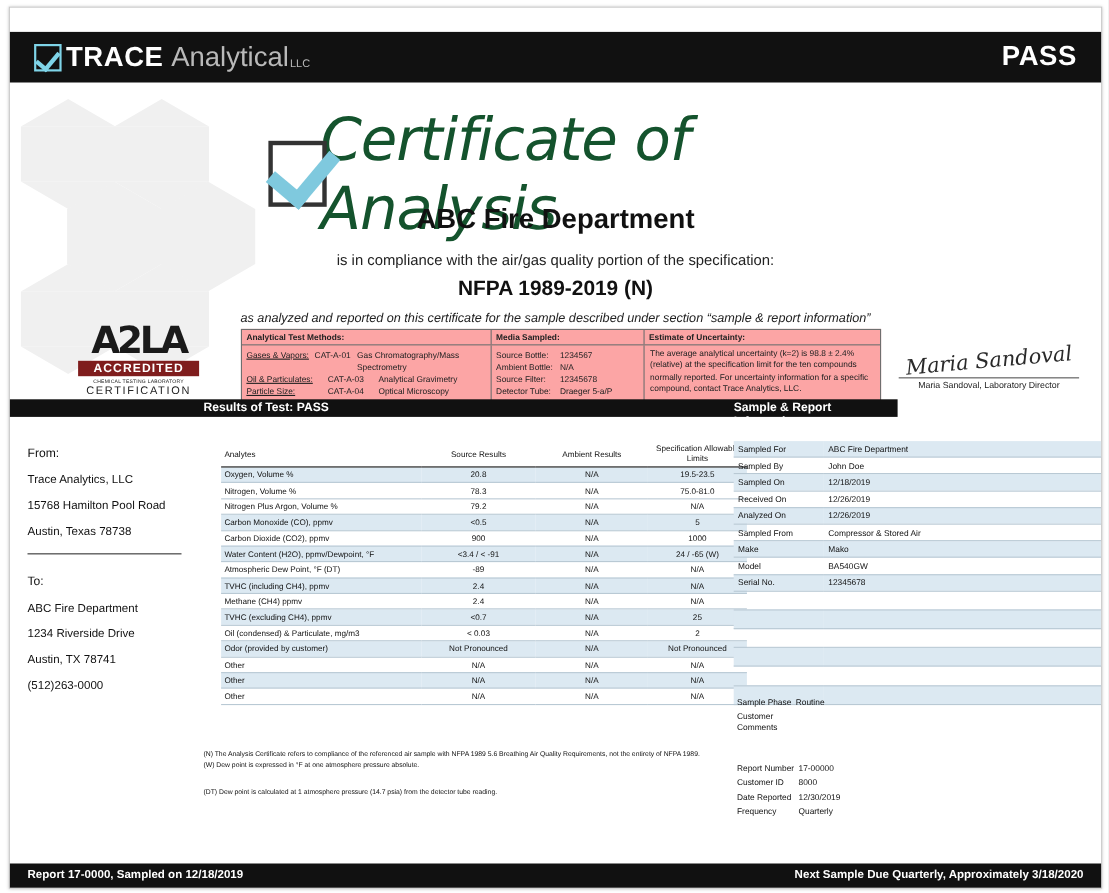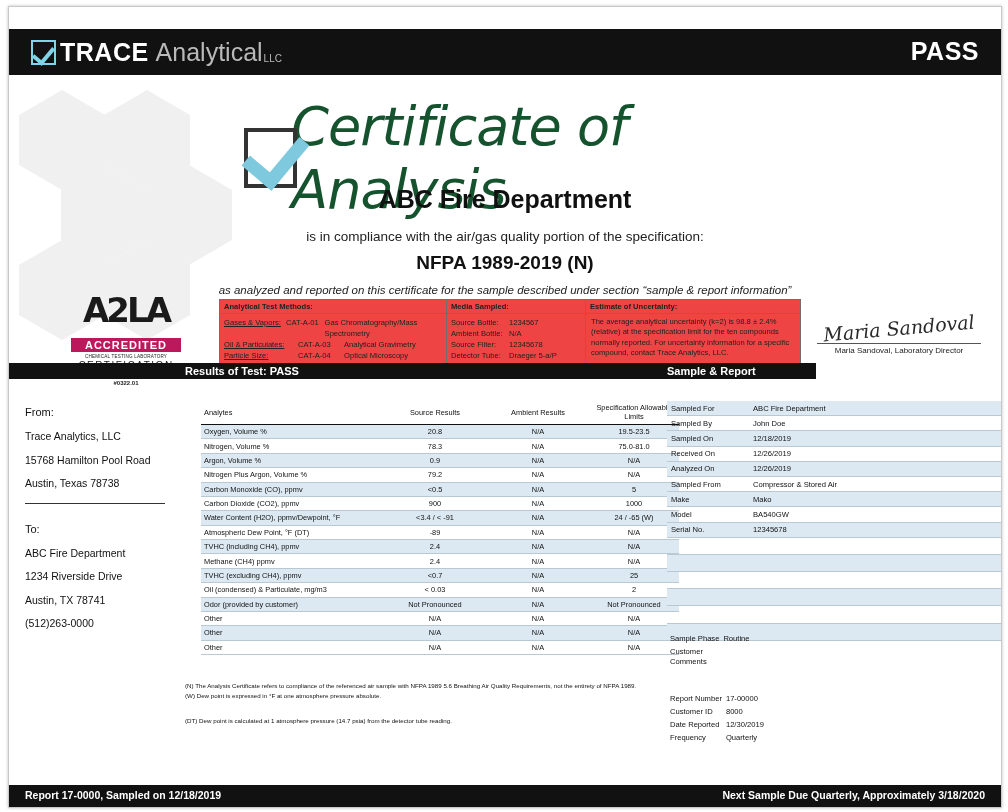--- a/index.html
+++ b/index.html
@@ -28,40 +28,40 @@
   .titlewrap{position:absolute;left:235px;top:88px;width:540px;display:flex;align-items:center;}
   .big-check{width:60px;height:60px;border:4px solid #333;position:relative;box-sizing:border-box;}
   .big-check:after{content:"";position:absolute;left:8px;top:-6px;width:26px;height:46px;border-right:13px solid #7fc9de;border-bottom:13px solid #7fc9de;transform:rotate(40deg);}
   .coa-title{font-size:54px;color:#14532d;font-weight:300;letter-spacing:-1px;margin-left:-6px;font-family:"DejaVu Sans",sans-serif;font-style:italic;}
   .dept{position:absolute;left:0;top:178px;width:992px;text-align:center;font-size:25px;font-weight:bold;color:#111;}
   .compliance{position:absolute;left:0;top:222px;width:992px;text-align:center;font-size:13.5px;color:#222;}
   .spec{position:absolute;left:0;top:245px;width:992px;text-align:center;font-size:19px;font-weight:bold;color:#111;}
   .asanalyzed{position:absolute;left:0;top:277px;width:992px;text-align:center;font-size:11.5px;font-style:italic;color:#222;}
 
   
-  .methods{position:absolute;left:210px;top:292px;width:580px;border:1px solid #6f6f6f;font-size:7.6px;color:#222;background:#ef4444;}
+  .methods{position:absolute;left:210px;top:292px;width:580px;border:1px solid #6f6f6f;font-size:7.6px;color:#222;background:#fca5a5;}
   .methods .mhead{display:flex;border-bottom:1px solid #6f6f6f;font-weight:bold;}
   .methods .mhead div{padding:2px 4px;}
   .mh1{width:218px;}
   .mh2{width:130px;border-left:1px solid #6f6f6f;}
   .mh3{flex:1;border-left:1px solid #6f6f6f;}
   .mbody{display:flex;}
   .mcol1{width:218px;padding:3px 4px;}
   .mcol2{width:130px;border-left:1px solid #6f6f6f;padding:3px 4px;}
   .mcol3{flex:1;border-left:1px solid #6f6f6f;padding:3px 5px;line-height:1.35;}
   .mrow{display:flex;line-height:1.45;}
   .mrow span:nth-child(1){width:74px;text-decoration:underline;}
   .mrow span:nth-child(2){width:46px;}
   .mrow2{display:flex;line-height:1.45;}
   .mrow2 span:nth-child(1){width:58px;}
 
   
   .seal{position:absolute;left:62px;top:288px;width:110px;text-align:center;}
   .seal-mark{font-size:34px;font-weight:bold;color:#1a1a1a;letter-spacing:-3px;line-height:30px;font-family:"DejaVu Sans",sans-serif;}
-  .seal-acc{background:#be185d;color:#fff;font-size:11px;font-weight:bold;letter-spacing:1px;padding:1px 0;margin-top:13px;}
+  .seal-acc{background:#7f1d1d;color:#fff;font-size:11px;font-weight:bold;letter-spacing:1px;padding:1px 0;margin-top:3px;}
   .seal-sub{font-size:4.6px;color:#222;letter-spacing:.2px;margin-top:2px;line-height:1.35;}
   .seal-cert{font-size:10px;letter-spacing:1.5px;color:#222;}
   .seal-no{font-size:6px;font-weight:bold;color:#222;border-top:1px solid #333;display:inline-block;padding-top:1px;margin-top:1px;}
 
   
   .sigwrap{position:absolute;left:800px;top:310px;width:180px;text-align:center;}
   .sig{font-family:"DejaVu Serif",serif;font-style:italic;font-size:19px;color:#2a2a2a;transform:rotate(-5deg);}
   .sigline{border-top:1px solid #555;margin:4px 8px 2px 8px;}
   .signame{font-size:8px;color:#222;}
 
@@ -236,26 +236,20 @@
               <td>20.8</td>
               <td>N/A</td>
               <td>19.5-23.5</td>
             </tr>
           <tr>
               <td class="lft">Nitrogen, Volume %</td>
               <td>78.3</td>
               <td>N/A</td>
               <td>75.0-81.0</td>
             </tr>
-          <tr class="alt">
-              <td class="lft">Argon, Volume %</td>
-              <td>0.9</td>
-              <td>N/A</td>
-              <td>N/A</td>
-            </tr>
           <tr>
               <td class="lft">Nitrogen Plus Argon, Volume %</td>
               <td>79.2</td>
               <td>N/A</td>
               <td>N/A</td>
             </tr>
           <tr class="alt">
               <td class="lft">Carbon Monoxide (CO), ppmv</td>
               <td>&lt;0.5</td>
               <td>N/A</td>

